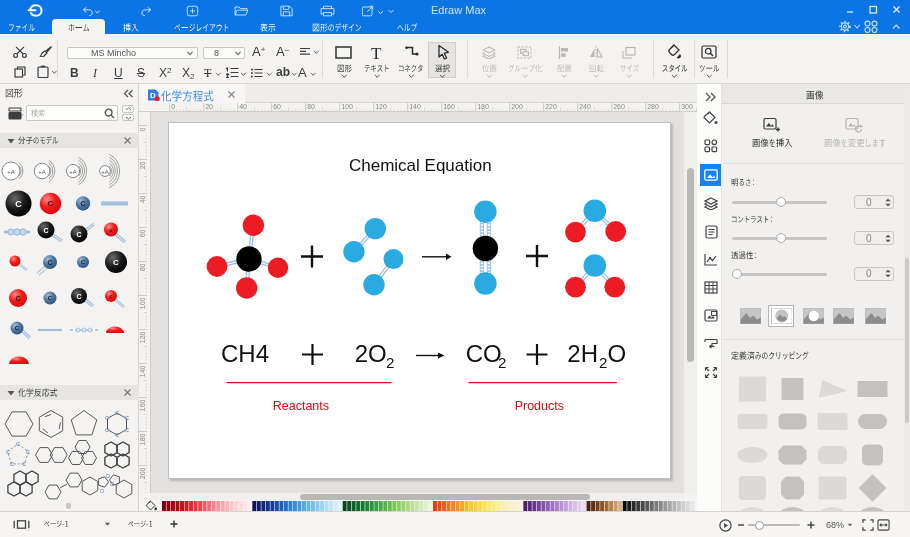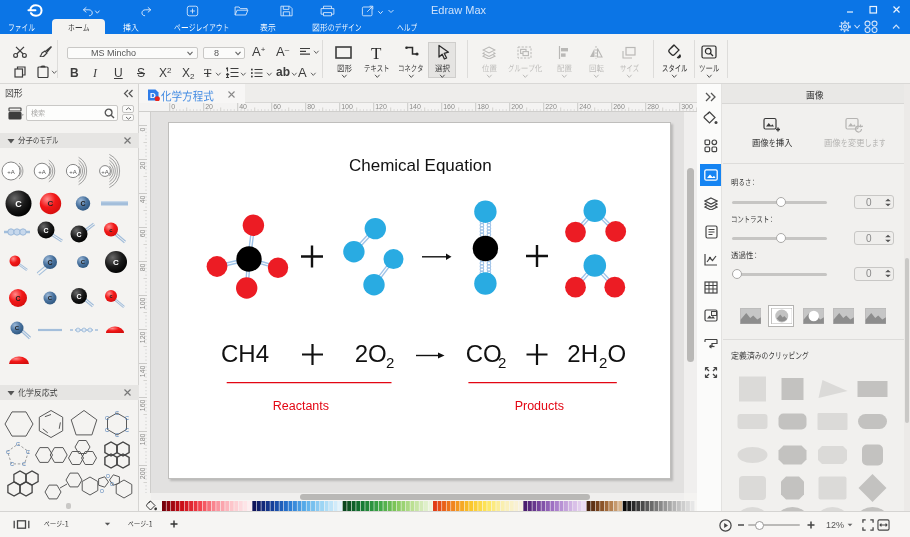--- a/index.html
+++ b/index.html
@@ -1229,21 +1229,21 @@
     <path d="M5.2 4 L9 6.5 5.2 9 z" fill="#444"></path>
   </svg>
 <svg class="abs" style="left:738px;top:523.8px" width="6" height="2" viewBox="0 0 6 2">
     <path d="M0 1 h6" stroke="#555" stroke-width="1.6"></path>
   </svg>
 <div class="abs" style="left:748px;top:523.5px;width:52px;height:2px;background:#bbbab8;border-radius:1px"></div>
 <div class="abs" style="left:754.5px;top:520.5px;width:9px;height:9px;background:#fff;border:1px solid #9a9998;border-radius:50%"></div>
 <svg class="abs" style="left:807px;top:520.5px" width="8" height="8" viewBox="0 0 8 8">
     <path d="M4 0.5 v7 M0.5 4 h7" stroke="#444" stroke-width="1.5"></path>
   </svg>
-<div class="abs" style="left:826px;top:520px;font-size:9px;color:#555">12%</div>
+<div class="abs" style="left:826px;top:520px;font-size:9px;color:#555">68%</div>
 <svg class="abs" style="left:846.5px;top:523px" width="6" height="4" viewBox="0 0 6 4">
     <path d="M0.6 0.7 h4.8 L3 3.3 z" fill="#666"></path>
   </svg>
 <svg class="abs" style="left:861.5px;top:519px" width="12" height="12" viewBox="0 0 13 13">
 <path d="M1 4 V1 h3 M9 1 h3 v3 M12 9 v3 h-3 M4 12 H1 V9" stroke="#444" stroke-width="1.4" fill="none"></path>
   </svg>
 <svg class="abs" style="left:877px;top:519px" width="13" height="12" viewBox="0 0 14 13">
 <rect x="1" y="1" width="12" height="11" rx="1.5" stroke="#444" stroke-width="1.2" fill="none"></rect>
 <path d="M3 6.5 h8 M3 6.5 l1.8 -1.6 M3 6.5 l1.8 1.6 M11 6.5 l-1.8 -1.6 M11 6.5 l-1.8 1.6" stroke="#444" stroke-width="1.1" fill="none"></path>
   </svg>

